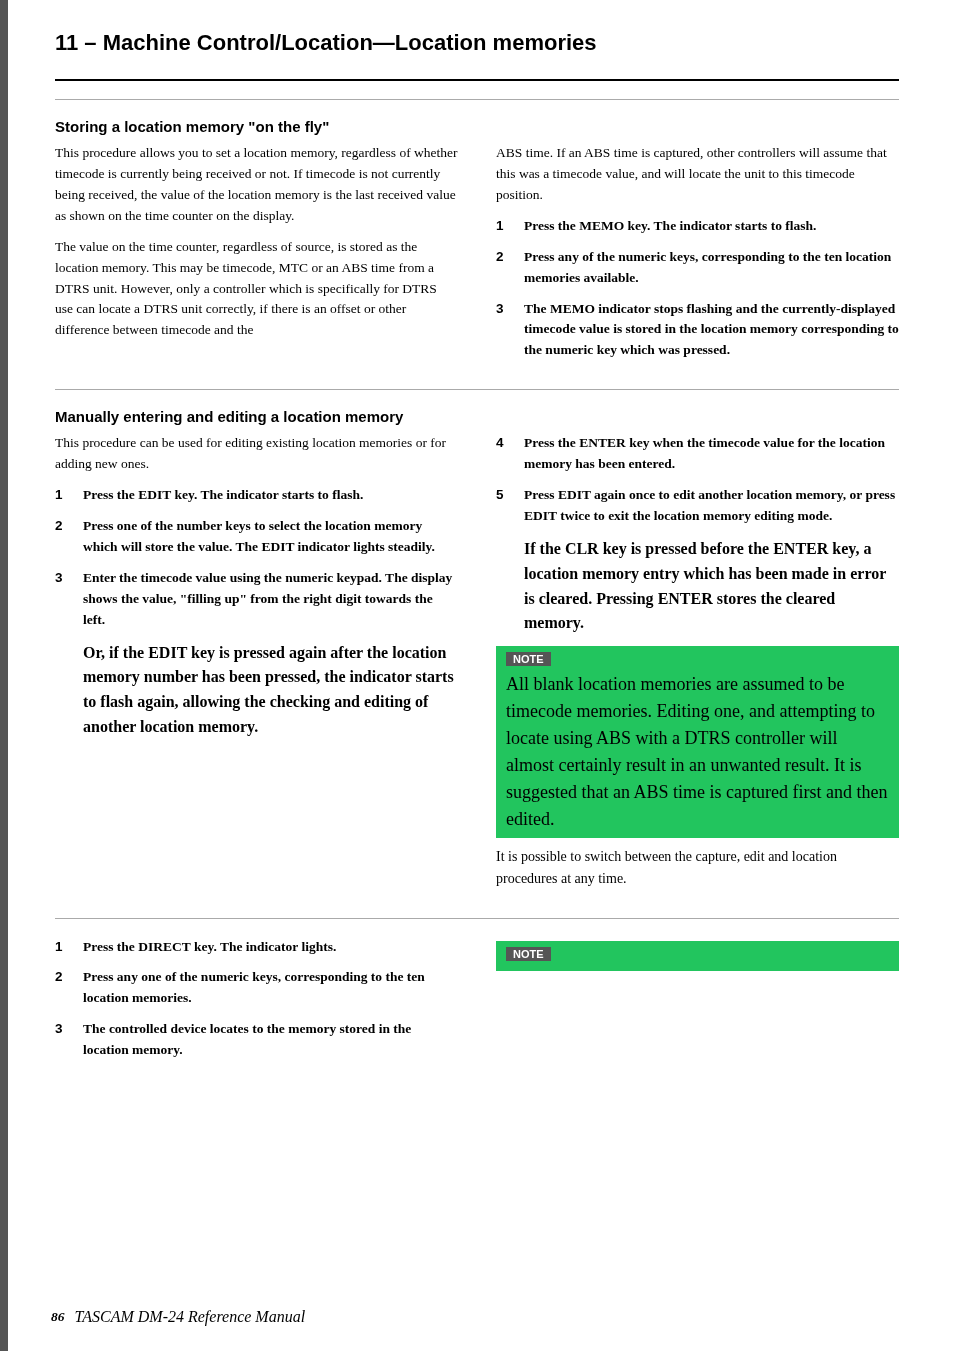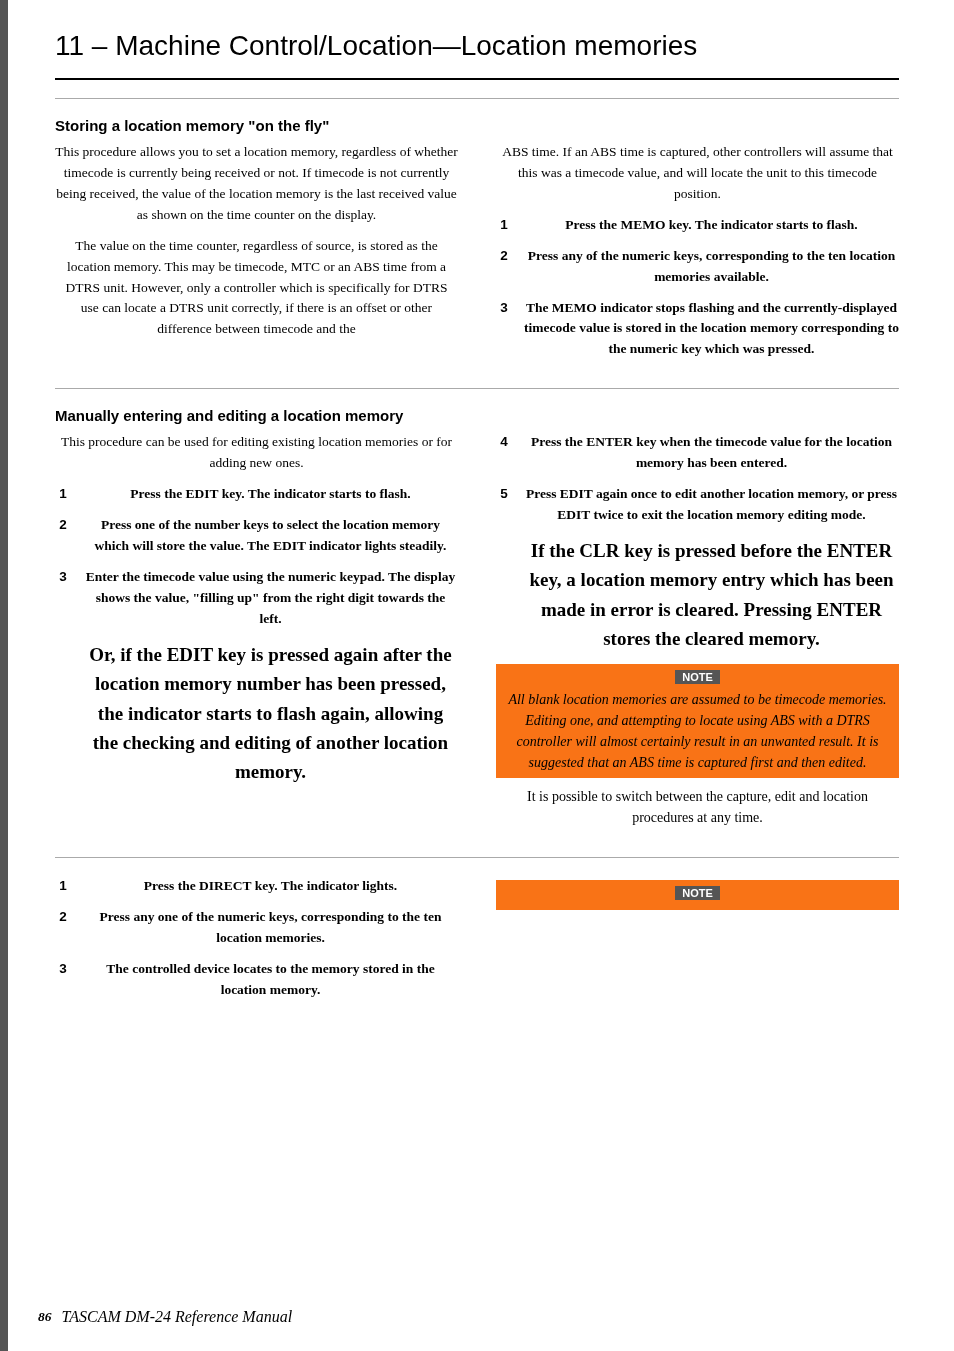--- a/index.html
+++ b/index.html
@@ -12,43 +12,42 @@
       min-height: 1351px;
       padding: 0;
     }
     .page {
       width: 954px;
       min-height: 1351px;
       padding: 30px 55px 40px 55px;
       position: relative;
     }
     h1.chapter-title {
-      font-size: 28px;
-      font-weight: normal;
+      font-size: 22px;
+      font-weight: bold;
       font-family: Arial, sans-serif;
       border-bottom: 2px solid #000;
-      padding-bottom: 16px;
+      padding-bottom: 23px;
       margin-bottom: 16px;
     }
     .intro-text {
       font-style: italic;
       font-size: 13px;
       margin-bottom: 18px;
       line-height: 1.5;
     }
     hr.section-divider {
       border: none;
       border-top: 1px solid #aaa;
       margin: 18px 0;
     }
     .two-col {
       display: flex;
       gap: 38px;
       margin-bottom: 0;
-      text-align: center;
     }
     .col-left {
       flex: 1;
     }
     .col-right {
       flex: 1;
     }
     h2.section-heading {
       font-size: 15px;
       font-weight: bold;
@@ -79,54 +78,53 @@
       min-width: 16px;
       font-family: Arial, sans-serif;
     }
     ol.steps li .step-text {
       flex: 1;
     }
     .step-text b, .step-text strong {
       font-weight: bold;
     }
     .note-box {
-      background: #f97316;
+      background: #22c55e;
       padding: 5px 10px;
       margin-bottom: 8px;
       margin-top: 4px;
     }
     .note-box .note-label {
       font-size: 11px;
       font-weight: bold;
       font-family: Arial, sans-serif;
       background: #555;
       color: #fff;
       display: inline-block;
       padding: 1px 7px;
       margin-bottom: 5px;
     }
     .note-box p {
-      font-size: 14px;
-      font-style: italic;
+      font-size: 18px;
       line-height: 1.5;
     }
     .sub-para {
       margin-left: 28px;
-      font-size: 19px;
+      font-size: 16px;
       line-height: 1.55;
       margin-bottom: 10px;
       margin-top: 6px;
     }
     .sub-para b {
       font-weight: bold;
     }
     .footer {
       position: absolute;
       bottom: 25px;
-      left: 38px;
+      left: 51px;
       right: 55px;
       display: flex;
       align-items: center;
       gap: 10px;
     }
     .footer-page {
       font-size: 13.5px;
       font-weight: bold;
       font-style: italic;
     }

